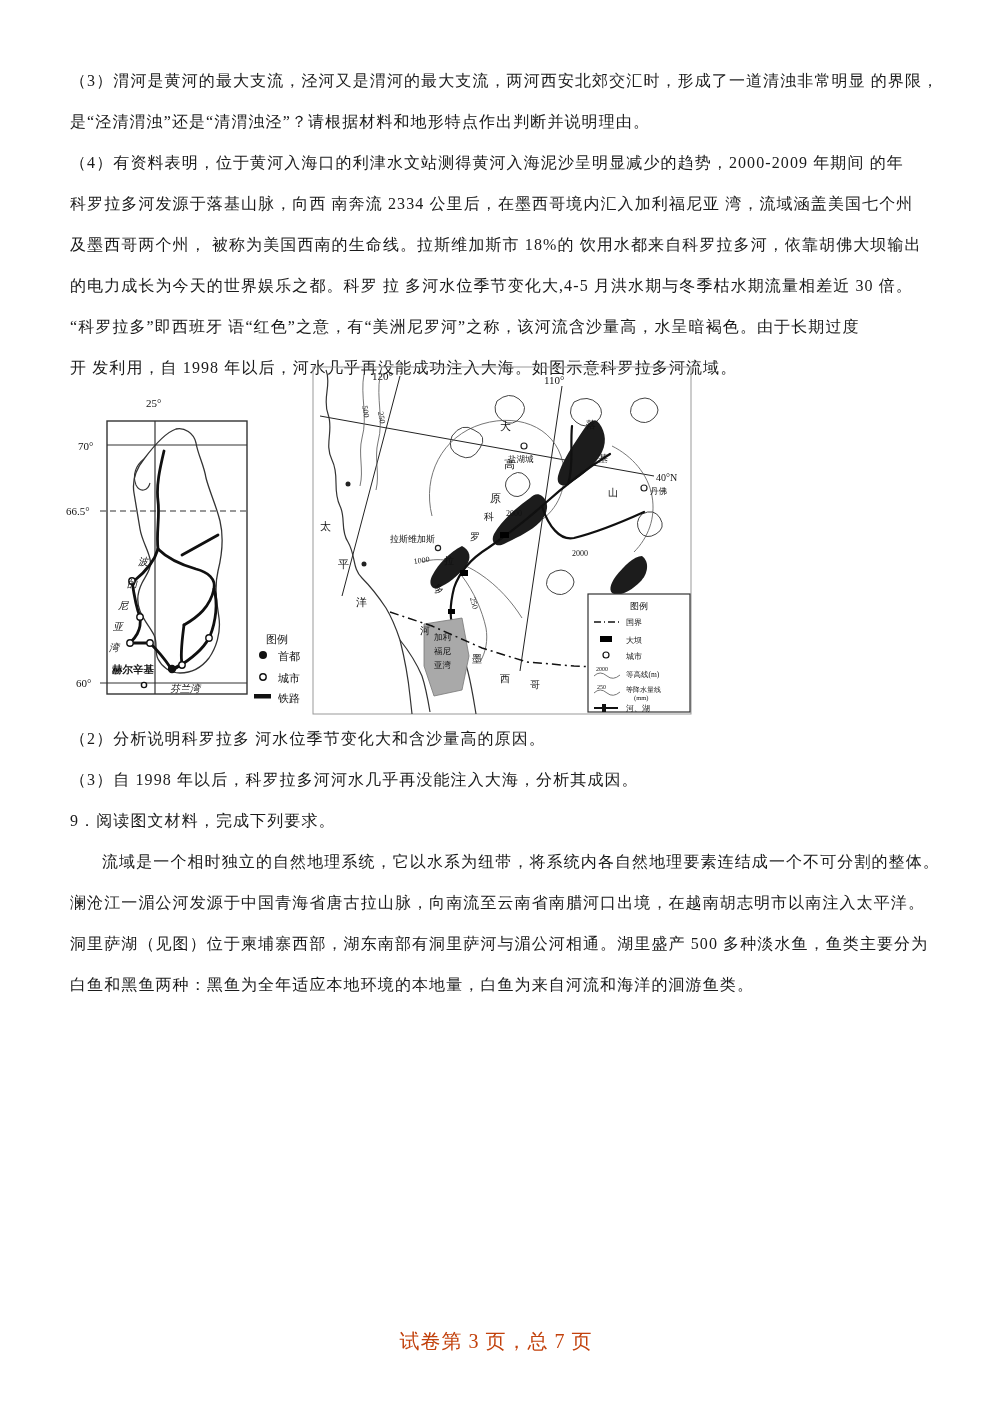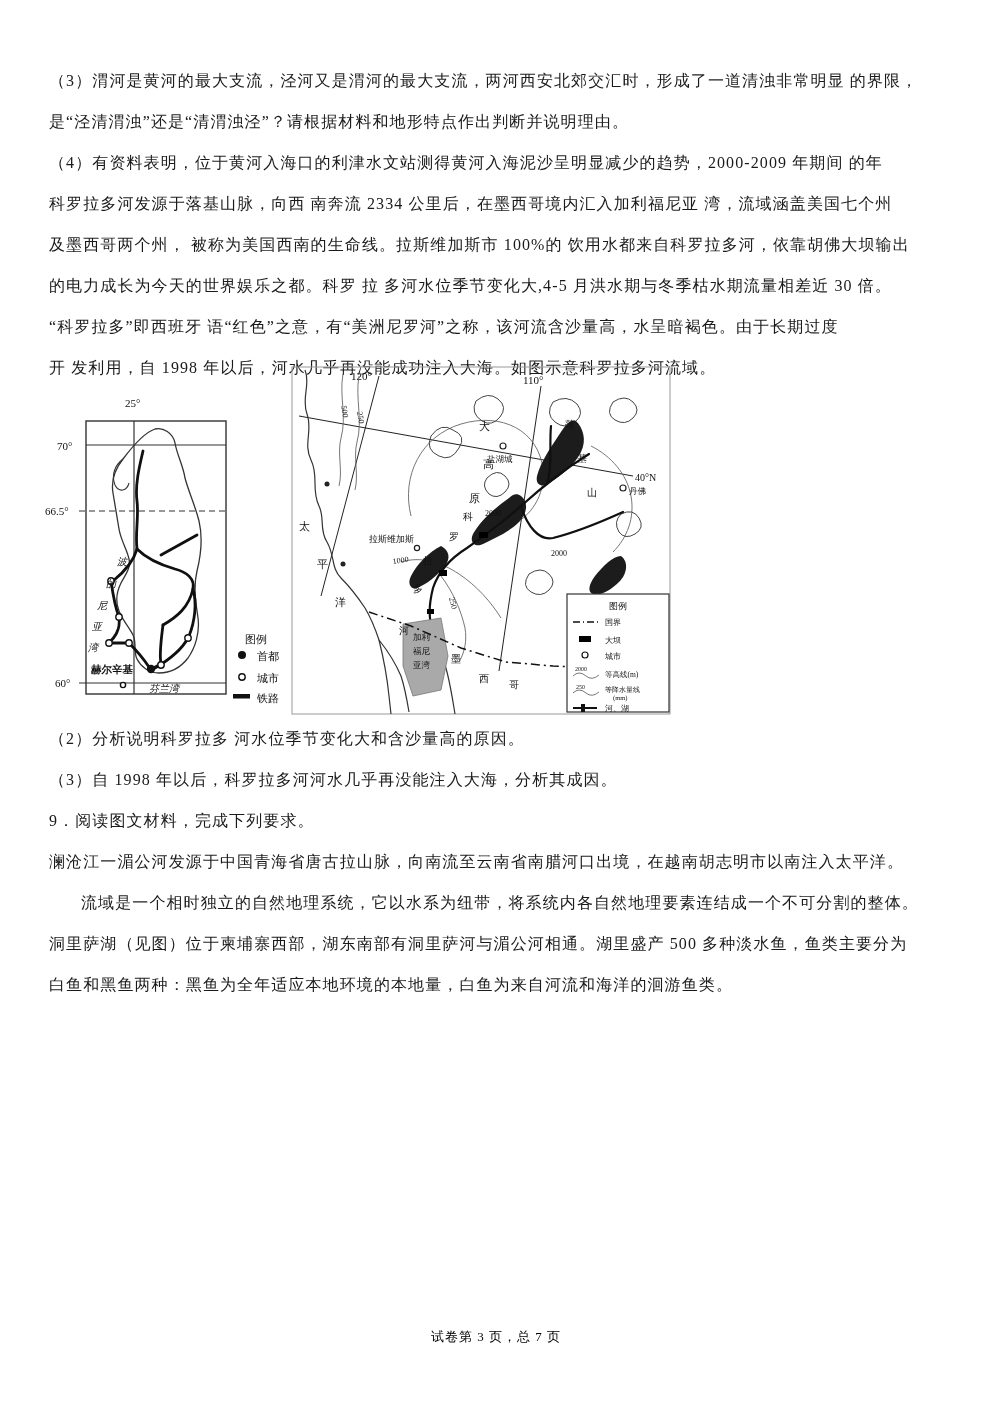--- a/index.html
+++ b/index.html
@@ -1,48 +1,48 @@
 <!DOCTYPE html>
 <html><head>
 <meta charset="utf-8">
 <style>
   html,body{margin:0;padding:0;}
   body{
     width:992px;height:1403px;background:#ffffff;position:relative;
     font-family:"Liberation Serif","DejaVu Serif",serif;color:#1a1a1a;
     overflow:hidden;
   }
-  .content{padding:60px 62px 0 49px;}
+  .content{padding:60px 62px 0 70px;}
   .line{
     margin:0;height:41px;line-height:41px;font-size:16px;
     letter-spacing:1.1px;white-space:nowrap;
   }
   .indent{text-indent:2em;}
   .maps{position:relative;height:352px;margin-top:-22px;margin-left:-6px;}
   .map-svg{position:absolute;}
   #finland-map{left:0;top:27px;}
   #colorado-map{left:248px;top:0;}
   .footer{
     position:absolute;left:0;top:1328px;width:100%;text-align:center;
-    font-size:13px;color:#000000;letter-spacing:1px;
+    font-size:20px;color:#c2410c;letter-spacing:1px;
   }
   svg text{font-family:"Liberation Serif","DejaVu Serif",serif;fill:#111;}
 </style>
 </head>
 <body>
 
 <div class="page">
   <div class="content">
 
     <p class="line">（3）渭河是黄河的最大支流，泾河又是渭河的最大支流，两河西安北郊交汇时，形成了一道清浊非常明显 的界限，</p>
     <p class="line">是“泾清渭浊”还是“清渭浊泾”？请根据材料和地形特点作出判断并说明理由。</p>
     <p class="line">（4）有资料表明，位于黄河入海口的利津水文站测得黄河入海泥沙呈明显减少的趋势，2000-2009  年期间 的年</p>
 
     <p class="line">科罗拉多河发源于落基山脉，向西 南奔流 2334 公里后，在墨西哥境内汇入加利福尼亚 湾，流域涵盖美国七个州</p>
-    <p class="line">及墨西哥两个州， 被称为美国西南的生命线。拉斯维加斯市 100%的 饮用水都来自科罗拉多河，依靠胡佛大坝输出</p>
+    <p class="line">及墨西哥两个州， 被称为美国西南的生命线。拉斯维加斯市 18%的 饮用水都来自科罗拉多河，依靠胡佛大坝输出</p>
     <p class="line">的电力成长为今天的世界娱乐之都。科罗 拉 多河水位季节变化大,4-5 月洪水期与冬季枯水期流量相差近 30 倍。</p>
     <p class="line">“科罗拉多”即西班牙 语“红色”之意，有“美洲尼罗河”之称，该河流含沙量高，水呈暗褐色。由于长期过度</p>
     <p class="line">开 发利用，自 1998 年以后，河水几乎再没能成功注入大海。如图示意科罗拉多河流域。</p>
 
     <div class="maps">
 
       <svg id="finland-map" class="map-svg" width="250" height="320" viewBox="0 0 250 320">
         <rect x="43" y="28" width="140" height="273" fill="none" stroke="#333" stroke-width="1.4"></rect>
         <g>
           <line x1="91" y1="28" x2="91" y2="301" stroke="#333" stroke-width="1.2"></line>
@@ -246,20 +246,20 @@
           <rect x="290" y="338" width="4" height="8" fill="#111"></rect>
           <text x="314" y="345" font-size="8">河、湖</text>
         </g>
       </svg>
     </div>
 
     <p class="line">（2）分析说明科罗拉多 河水位季节变化大和含沙量高的原因。</p>
     <p class="line">（3）自 1998 年以后，科罗拉多河河水几乎再没能注入大海，分析其成因。</p>
 
     <p class="line">9．阅读图文材料，完成下列要求。</p>
+    <p class="line indent">流域是一个相时独立的自然地理系统，它以水系为纽带，将系统内各自然地理要素连结成一个不可分割的整体。</p>
     <p class="line">澜沧江一湄公河发源于中国青海省唐古拉山脉，向南流至云南省南腊河口出境，在越南胡志明市以南注入太平洋。</p>
-    <p class="line indent">流域是一个相时独立的自然地理系统，它以水系为纽带，将系统内各自然地理要素连结成一个不可分割的整体。</p>
     <p class="line">洞里萨湖（见图）位于柬埔寨西部，湖东南部有洞里萨河与湄公河相通。湖里盛产 500 多种淡水鱼，鱼类主要分为</p>
     <p class="line">白鱼和黑鱼两种：黑鱼为全年适应本地环境的本地量，白鱼为来自河流和海洋的洄游鱼类。</p>
   </div>
 
   <div class="footer">试卷第 3 页，总 7 页</div>
 </div>
 
 </body></html>

